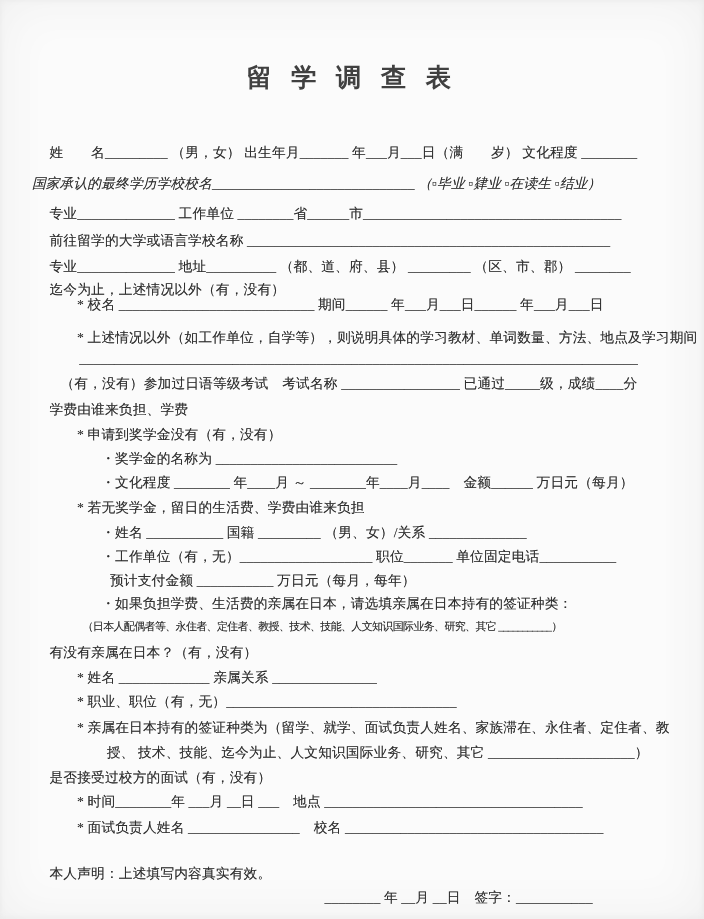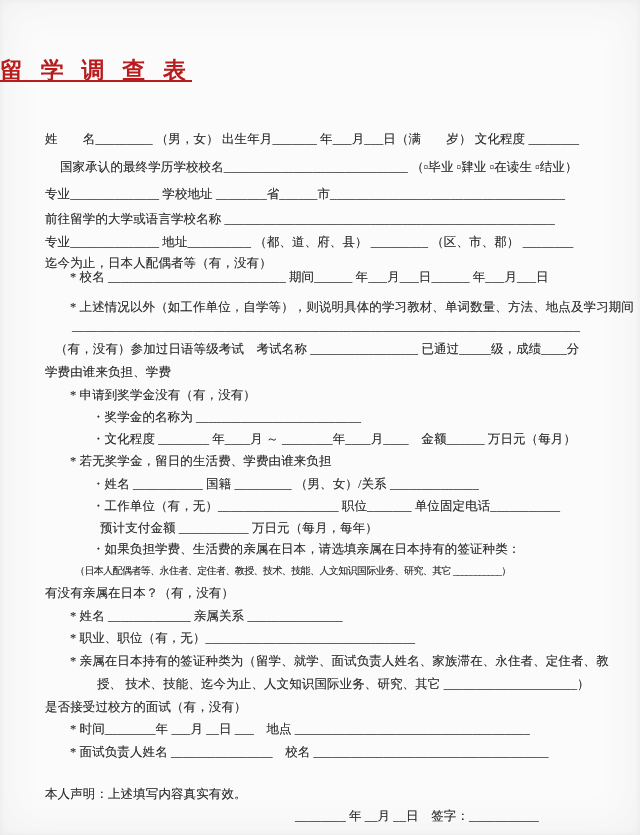--- a/index.html
+++ b/index.html
@@ -14,27 +14,26 @@
     overflow: hidden;
     font-family: "Liberation Serif", "DejaVu Serif", serif;
     color: #2e2e2e;
     box-shadow: inset 0 0 45px rgba(90,90,90,0.07), inset 0 0 6px rgba(120,120,120,0.08);
   }
   .form-title {
     position: absolute;
     top: 55px;
     left: 0;
     width: 100%;
-    text-align: left;
+    text-align: center;
     font-size: 23px;
     font-weight: bold;
     letter-spacing: 6px;
-    color: #b91c1c;
+    color: #404040;
     white-space: pre;
-    text-decoration: underline;
   }
   .line {
     position: absolute;
     font-size: 12.5px;
     line-height: 16px;
     white-space: pre;
     letter-spacing: 0.1px;
     text-shadow: 0 0 0.5px rgba(45,45,45,0.45);
   }
   .tight {
@@ -42,25 +41,25 @@
     letter-spacing: -0.6px;
   }
 </style>
 </head>
 <body>
 
 <div id="page">
   <div class="form-title">留 学 调 查 表</div>
   <div id="form-body">
       <div class="line" style="left: 45px; top: 131px;">姓　　名_________ （男，女） 出生年月_______ 年___月___日（满　　岁） 文化程度 ________</div>
-      <div class="line" style="left: 60px; top: 159px;">国家承认的最终学历学校校名_____________________________ （▫毕业 ▫肄业 ▫在读生 ▫结业）</div>
-      <div class="line" style="left: 45px; top: 186px;">专业______________ 学校地址 ________省______市_____________________________________</div>
+      <div class="line" style="left: 29px; top: 159px; font-style: italic;">国家承认的最终学历学校校名_____________________________ （▫毕业 ▫肄业 ▫在读生 ▫结业）</div>
+      <div class="line" style="left: 45px; top: 186px;">专业______________ 工作单位 ________省______市_____________________________________</div>
       <div class="line" style="left: 45px; top: 211px;">前往留学的大学或语言学校名称 ____________________________________________________</div>
       <div class="line" style="left: 45px; top: 234px;">专业______________ 地址__________ （都、道、府、县） _________ （区、市、郡） ________</div>
-      <div class="line" style="left: 45px; top: 255px;">迄今为止，日本人配偶者等（有，没有）</div>
+      <div class="line" style="left: 45px; top: 255px;">迄今为止，上述情况以外（有，没有）</div>
       <div class="line" style="left: 70px; top: 269px;">* 校名 ____________________________ 期间______ 年___月___日______ 年___月___日</div>
       <div class="line" style="left: 70px; top: 299px; text-align: right;">* 上述情况以外（如工作单位，自学等），则说明具体的学习教材、单词数量、方法、地点及学习期间</div>
       <div class="line" style="left: 72px; top: 318px; text-align: center;">________________________________________________________________________________</div>
       <div class="line" style="left: 55px; top: 341px;">（有，没有）参加过日语等级考试　考试名称 _________________ 已通过_____级，成绩____分</div>
       <div class="line" style="left: 45px; top: 364px;">学费由谁来负担、学费</div>
       <div class="line" style="left: 70px; top: 387px;">* 申请到奖学金没有（有，没有）</div>
       <div class="line" style="left: 92px; top: 409px;">・奖学金的名称为 __________________________</div>
       <div class="line" style="left: 92px; top: 431px;">・文化程度 ________ 年____月 ～ ________年____月____　金额______ 万日元（每月）</div>
       <div class="line" style="left: 70px; top: 453px;">* 若无奖学金，留日的生活费、学费由谁来负担</div>
       <div class="line" style="left: 92px; top: 476px;">・姓名 ___________ 国籍 _________ （男、女）/关系 ______________</div>

